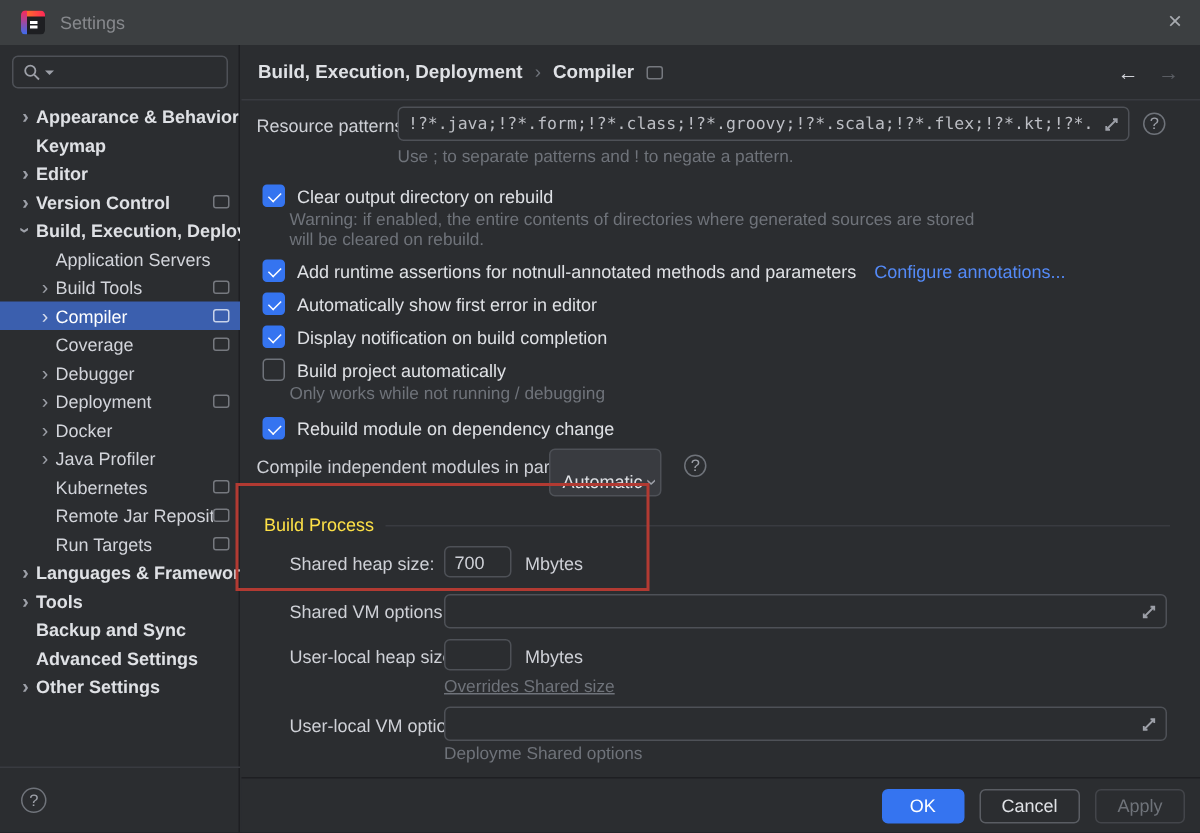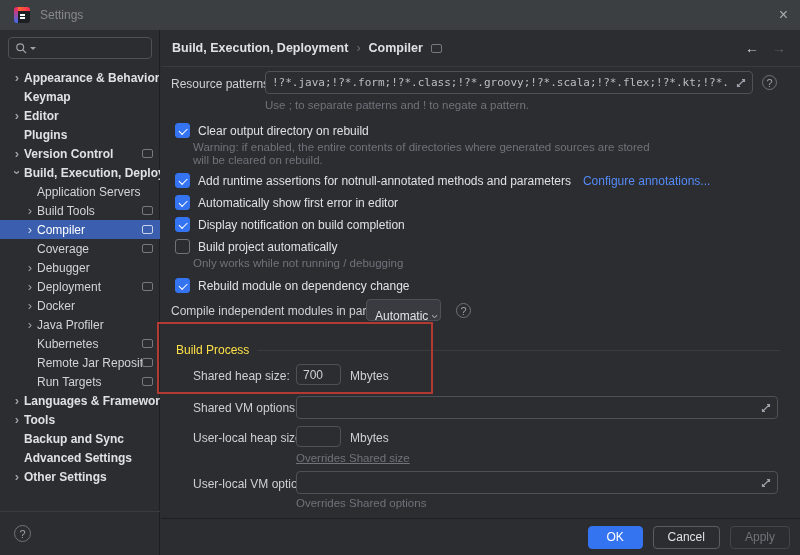--- a/index.html
+++ b/index.html
@@ -60,21 +60,21 @@
   .input-wrap { position:relative; }
   .expand-ic { position:absolute; right:6px; top:50%; transform:translateY(-50%); }
 
   .cb { width:15px; min-width:15px; height:15px; border:1px solid #6f737a; border-radius:3px; position:relative; background:transparent; }
   .cb.checked { background:#3574f0; border-color:#3574f0; }
   .cb.checked::after { content:""; position:absolute; left:3px; top:3.5px; width:7px; height:3.5px;
     border-left:1.6px solid #fff; border-bottom:1.6px solid #fff; transform:rotate(-45deg); }
   .cb-label { margin-left:8px; color:#dfe1e5; }
   .link { color:#548af7; }
 
-  .select { height:22px; border:1px solid #4e5157; border-radius:4px; background:#393b40; display:flex;
+  .select { height:32px; border:1px solid #4e5157; border-radius:4px; background:#393b40; display:flex;
     align-items:center; padding:12px 6px 0 8px; color:#dfe1e5; }
   .select .chev { transform:rotate(90deg); width:auto; }
 
   .group-title-row { position:absolute; display:flex; align-items:center; }
   .group-line { height:1px; background:#393b40; flex:1; margin-left:8px; }
 
   
   .red-box { position:absolute; left:157px; top:322px; width:276px; height:72px; border:2px solid #b23a32; pointer-events:none; }
 
   
@@ -111,25 +111,20 @@
 
   </div>
         <div class="tree-item bold" style="padding-left: 10px;">
     <span class="chev"></span>
     <span class="tlabel">Keymap</span>
 
   </div>
         <div class="tree-item bold" style="padding-left: 10px;">
     <span class="chev">›</span>
     <span class="tlabel">Editor</span>
-
-  </div>
-        <div class="tree-item bold" style="padding-left: 10px;">
-    <span class="chev"></span>
-    <span class="tlabel">Plugins</span>
 
   </div>
         <div class="tree-item bold" style="padding-left: 10px;">
     <span class="chev">›</span>
     <span class="tlabel">Version Control</span>
     <span class="node-icon"></span>
   </div>
         <div class="tree-item bold" style="padding-left: 10px;">
     <span class="chev down">›</span>
     <span class="tlabel">Build, Execution, Deployme</span>
@@ -322,21 +317,21 @@
 
   <div class="row" style="left:193px; top:477px;">
     <span class="label">User-local VM options:</span>
   </div>
   <div class="input-wrap" style="position:absolute; left:296px; top:471px; width:482px;">
     <input class="text-input" value="" style="">
     <svg class="expand-ic" width="12" height="12" viewBox="0 0 12 12">
       <path d="M7 2.5h2.5V5 M9.5 2.5 L2.5 9.5 M5 9.5H2.5V7" fill="none" stroke="#9da0a8" stroke-width="1.2"></path>
     </svg>
   </div>
-  <div class="hint" style="left:296px; top:497px;">Overrides Shared options</div>
+  <div class="hint" style="left:296px; top:497px;">Deployme Shared options</div>
 
   <div class="red-box"></div>
 
   <div class="footer">
     <div class="btn btn-primary">OK</div>
     <div class="btn btn-secondary">Cancel</div>
     <div class="btn btn-disabled">Apply</div>
   </div>
 
 </div>

